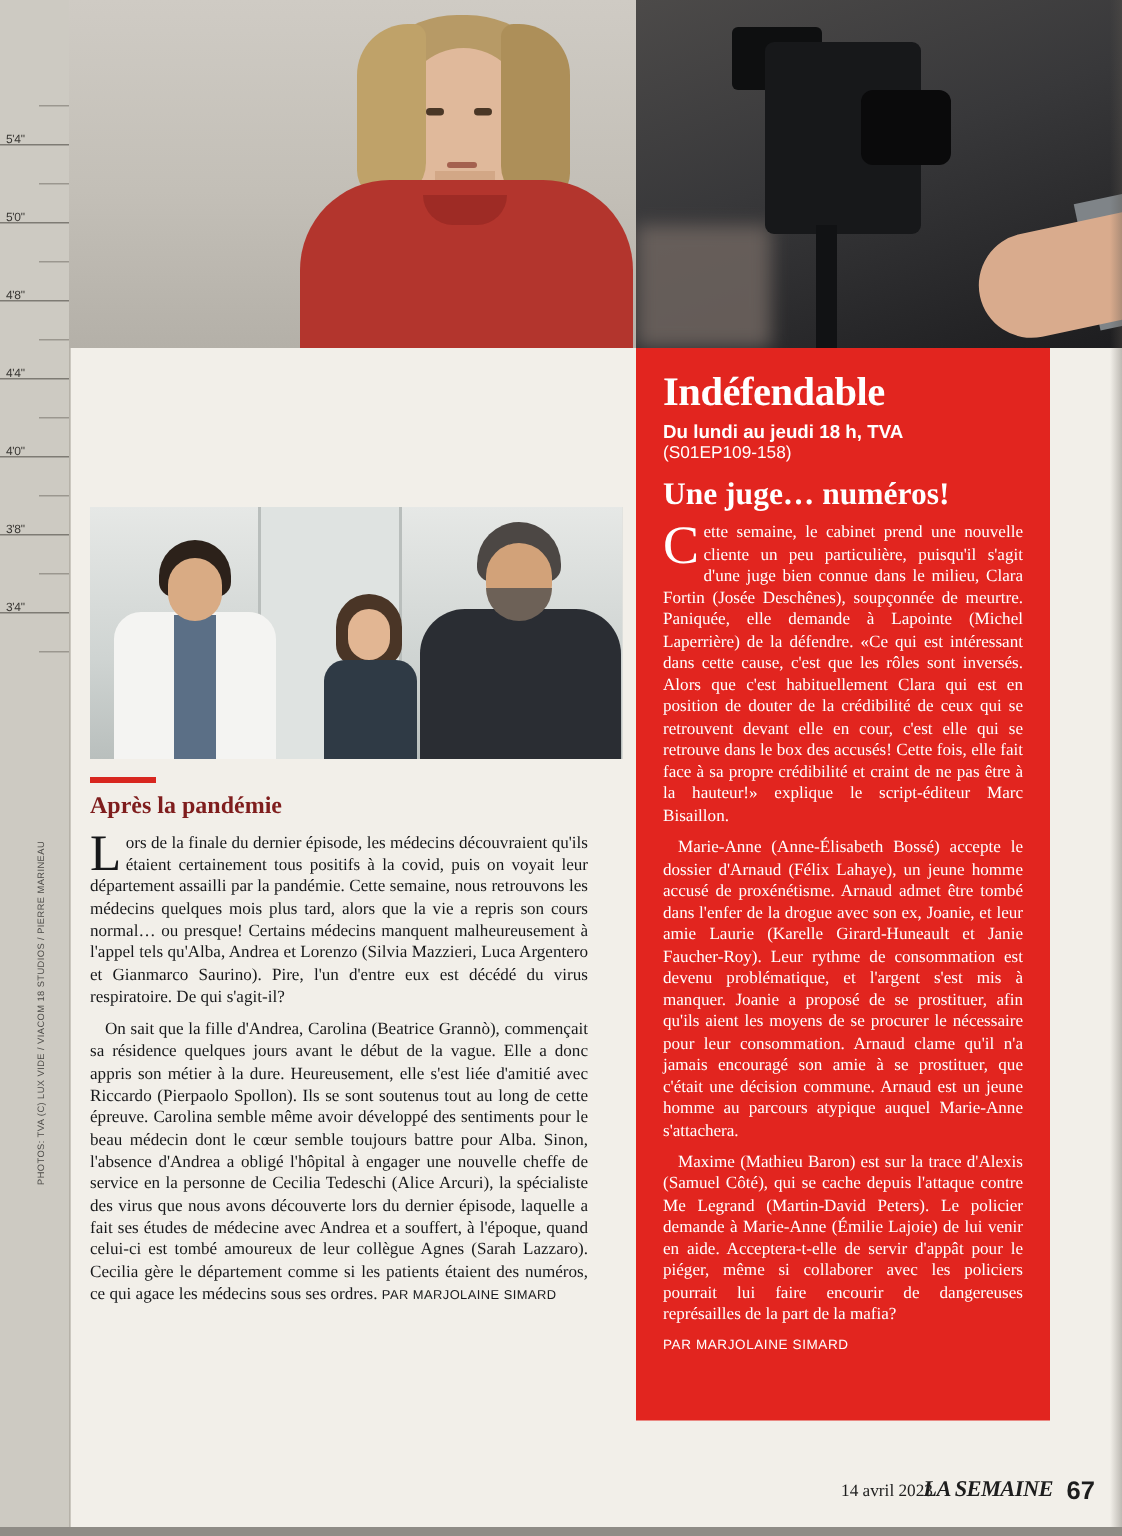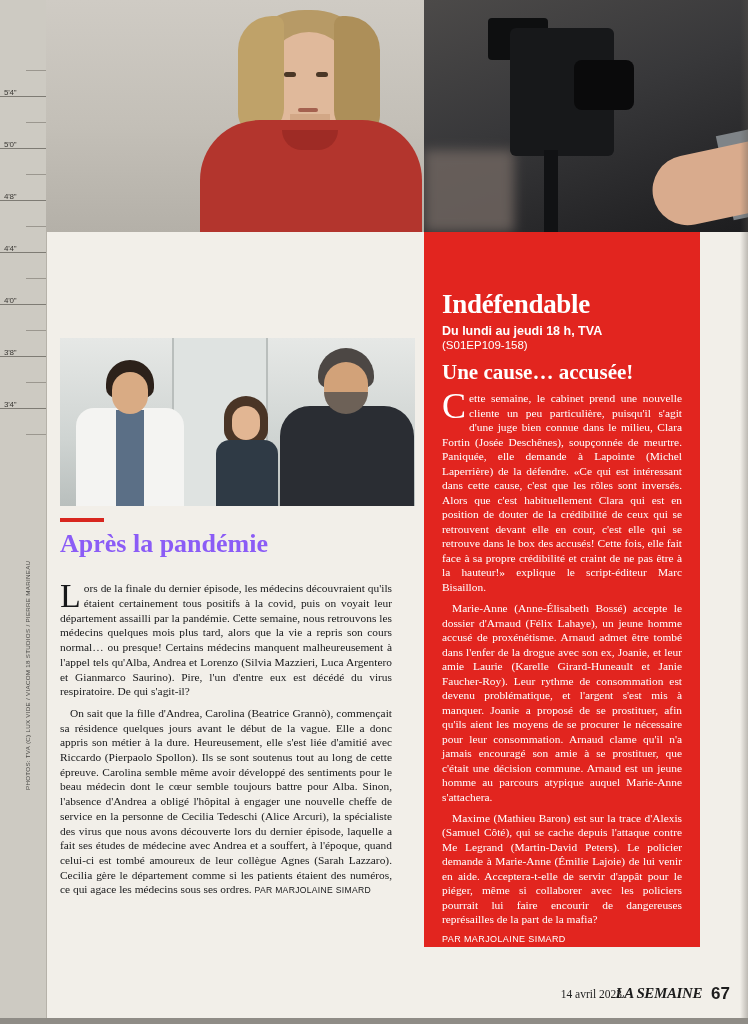--- a/index.html
+++ b/index.html
@@ -248,21 +248,20 @@
     position: absolute;
     left: 424px; top: 232px;
     width: 276px; height: 715px;
     background: #e2251f;
     color: #ffffff;
   }
   .red-inner {
     position: absolute;
     left: 18px; top: 16px;
     width: 240px;
-    margin-top: 43px;
   }
   .rb-title {
     font-family: "Liberation Serif", serif;
     font-weight: bold;
     font-size: 27px;
     letter-spacing: -0.3px;
     margin: 0 0 6px 0;
     line-height: 1;
   }
   .rb-sched {
@@ -336,23 +335,23 @@
     margin: 0 0 2px 0;
   }
   .doc-sched .eps {
     color: #2b2b2b;
     font-weight: normal;
     font-size: 11.5px;
   }
   .doc-head {
     font-family: "Liberation Serif", serif;
     font-weight: bold;
-    font-size: 26px;
-    color: #8b5cf6;
-    margin: 8px 0 24px 0;
+    font-size: 16px;
+    color: #7f1d1d;
+    margin: 8px 0 8px 0;
     line-height: 1.05;
   }
   .doc-body p {
     font-family: "Liberation Serif", serif;
     font-size: 11.4px;
     line-height: 1.29;
     color: #17181a;
     text-align: justify;
     margin: 0 0 7px 0;
     hyphens: auto;
@@ -516,21 +515,21 @@
         <div class="face"></div>
         <div class="beard"></div>
     </div>
   </div>
 
   <div class="red-box">
     <div class="red-inner">
       <h2 class="rb-title">Indéfendable</h2>
       <div class="rb-sched">Du lundi au jeudi 18 h, TVA</div>
       <div class="rb-eps">(S01EP109-158)</div>
-      <h3 class="rb-head">Une cause… accusée!</h3>
+      <h3 class="rb-head">Une juge… numéros!</h3>
       <div class="rb-body">
         <p class="first"><span class="dropcap-c">C</span><span>ette semaine, le cabinet prend une nouvelle cliente un peu particulière, puisqu'il s'agit d'une juge bien connue dans le milieu, Clara Fortin (Josée Deschênes), soupçonnée de meurtre. Paniquée, elle demande à Lapointe (Michel Laperrière) de la défendre. «Ce qui est intéressant dans cette cause, c'est que les rôles sont inversés. Alors que c'est habituellement Clara qui est en position de douter de la crédibilité de ceux qui se retrouvent devant elle en cour, c'est elle qui se retrouve dans le box des accusés! Cette fois, elle fait face à sa propre crédibilité et craint de ne pas être à la hauteur!» explique le script-éditeur Marc Bisaillon.</span></p>
         <p class="indent">Marie-Anne (Anne-Élisabeth Bossé) accepte le dossier d'Arnaud (Félix Lahaye), un jeune homme accusé de proxénétisme. Arnaud admet être tombé dans l'enfer de la drogue avec son ex, Joanie, et leur amie Laurie (Karelle Girard-Huneault et Janie Faucher-Roy). Leur rythme de consommation est devenu problématique, et l'argent s'est mis à manquer. Joanie a proposé de se prostituer, afin qu'ils aient les moyens de se procurer le nécessaire pour leur consommation. Arnaud clame qu'il n'a jamais encouragé son amie à se prostituer, que c'était une décision commune. Arnaud est un jeune homme au parcours atypique auquel Marie-Anne s'attachera.</p>
         <p class="indent">Maxime (Mathieu Baron) est sur la trace d'Alexis (Samuel Côté), qui se cache depuis l'attaque contre Me Legrand (Martin-David Peters). Le policier demande à Marie-Anne (Émilie Lajoie) de lui venir en aide. Acceptera-t-elle de servir d'appât pour le piéger, même si collaborer avec les policiers pourrait lui faire encourir de dangereuses représailles de la part de la mafia?</p>
       </div>
       <div class="rb-byline">PAR MARJOLAINE SIMARD</div>
     </div>
   </div>
 
   <div class="doc-art">

